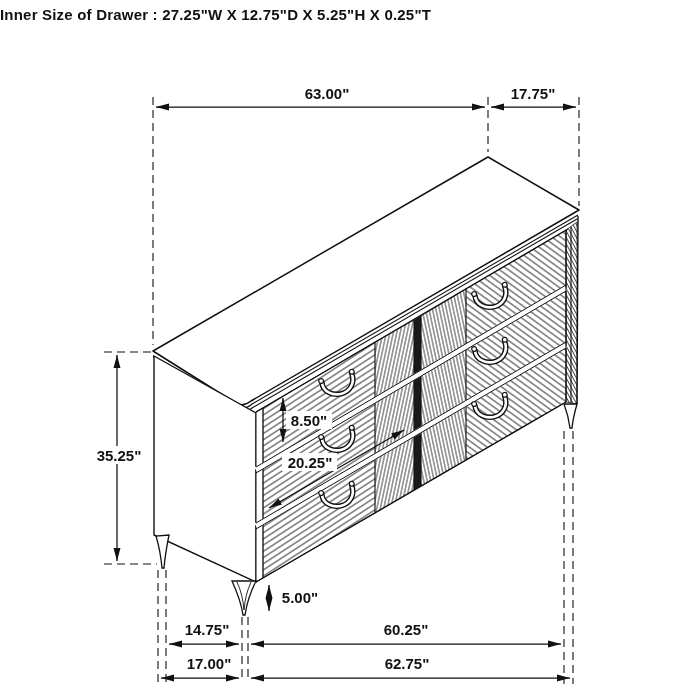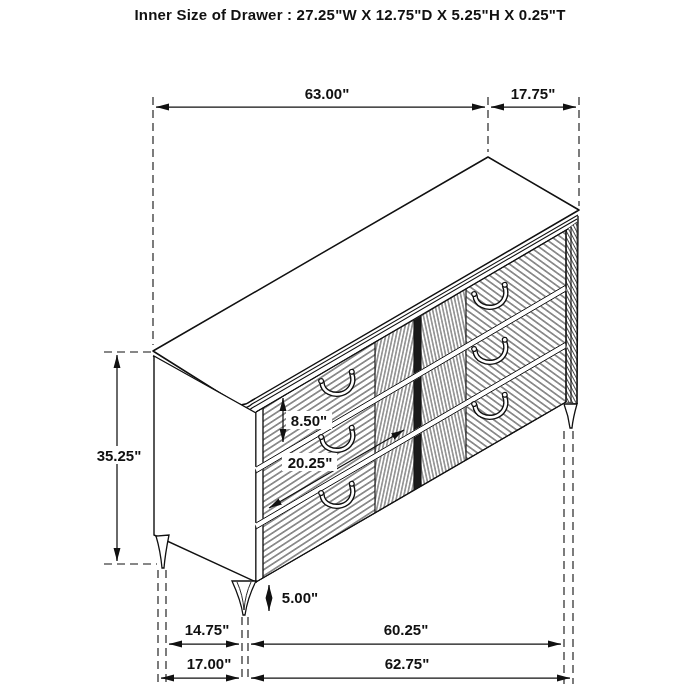--- a/index.html
+++ b/index.html
@@ -1,18 +1,18 @@
 <!DOCTYPE html>
 <html><head>
 <meta charset="utf-8">
 <style>
   html,body{margin:0;padding:0;background:#ffffff;}
   .canvas{position:relative;width:700px;height:700px;background:#ffffff;overflow:hidden;
           font-family:"Liberation Sans",sans-serif;}
-  .title{position:absolute;top:6px;left:0;width:700px;text-align:center;
+  .title{position:absolute;top:6px;left:0;width:700px;
          font-size:15px;font-weight:bold;color:#111;letter-spacing:.2px;}
   svg text{font-family:"Liberation Sans",sans-serif;font-weight:bold;font-size:15px;fill:#111;}
   svg{position:absolute;left:0;top:0;}
 </style>
 </head>
 <body>
 
 <div class="canvas">
   <div class="title">Inner Size of Drawer : 27.25"W X 12.75"D X 5.25"H X 0.25"T</div>
 

